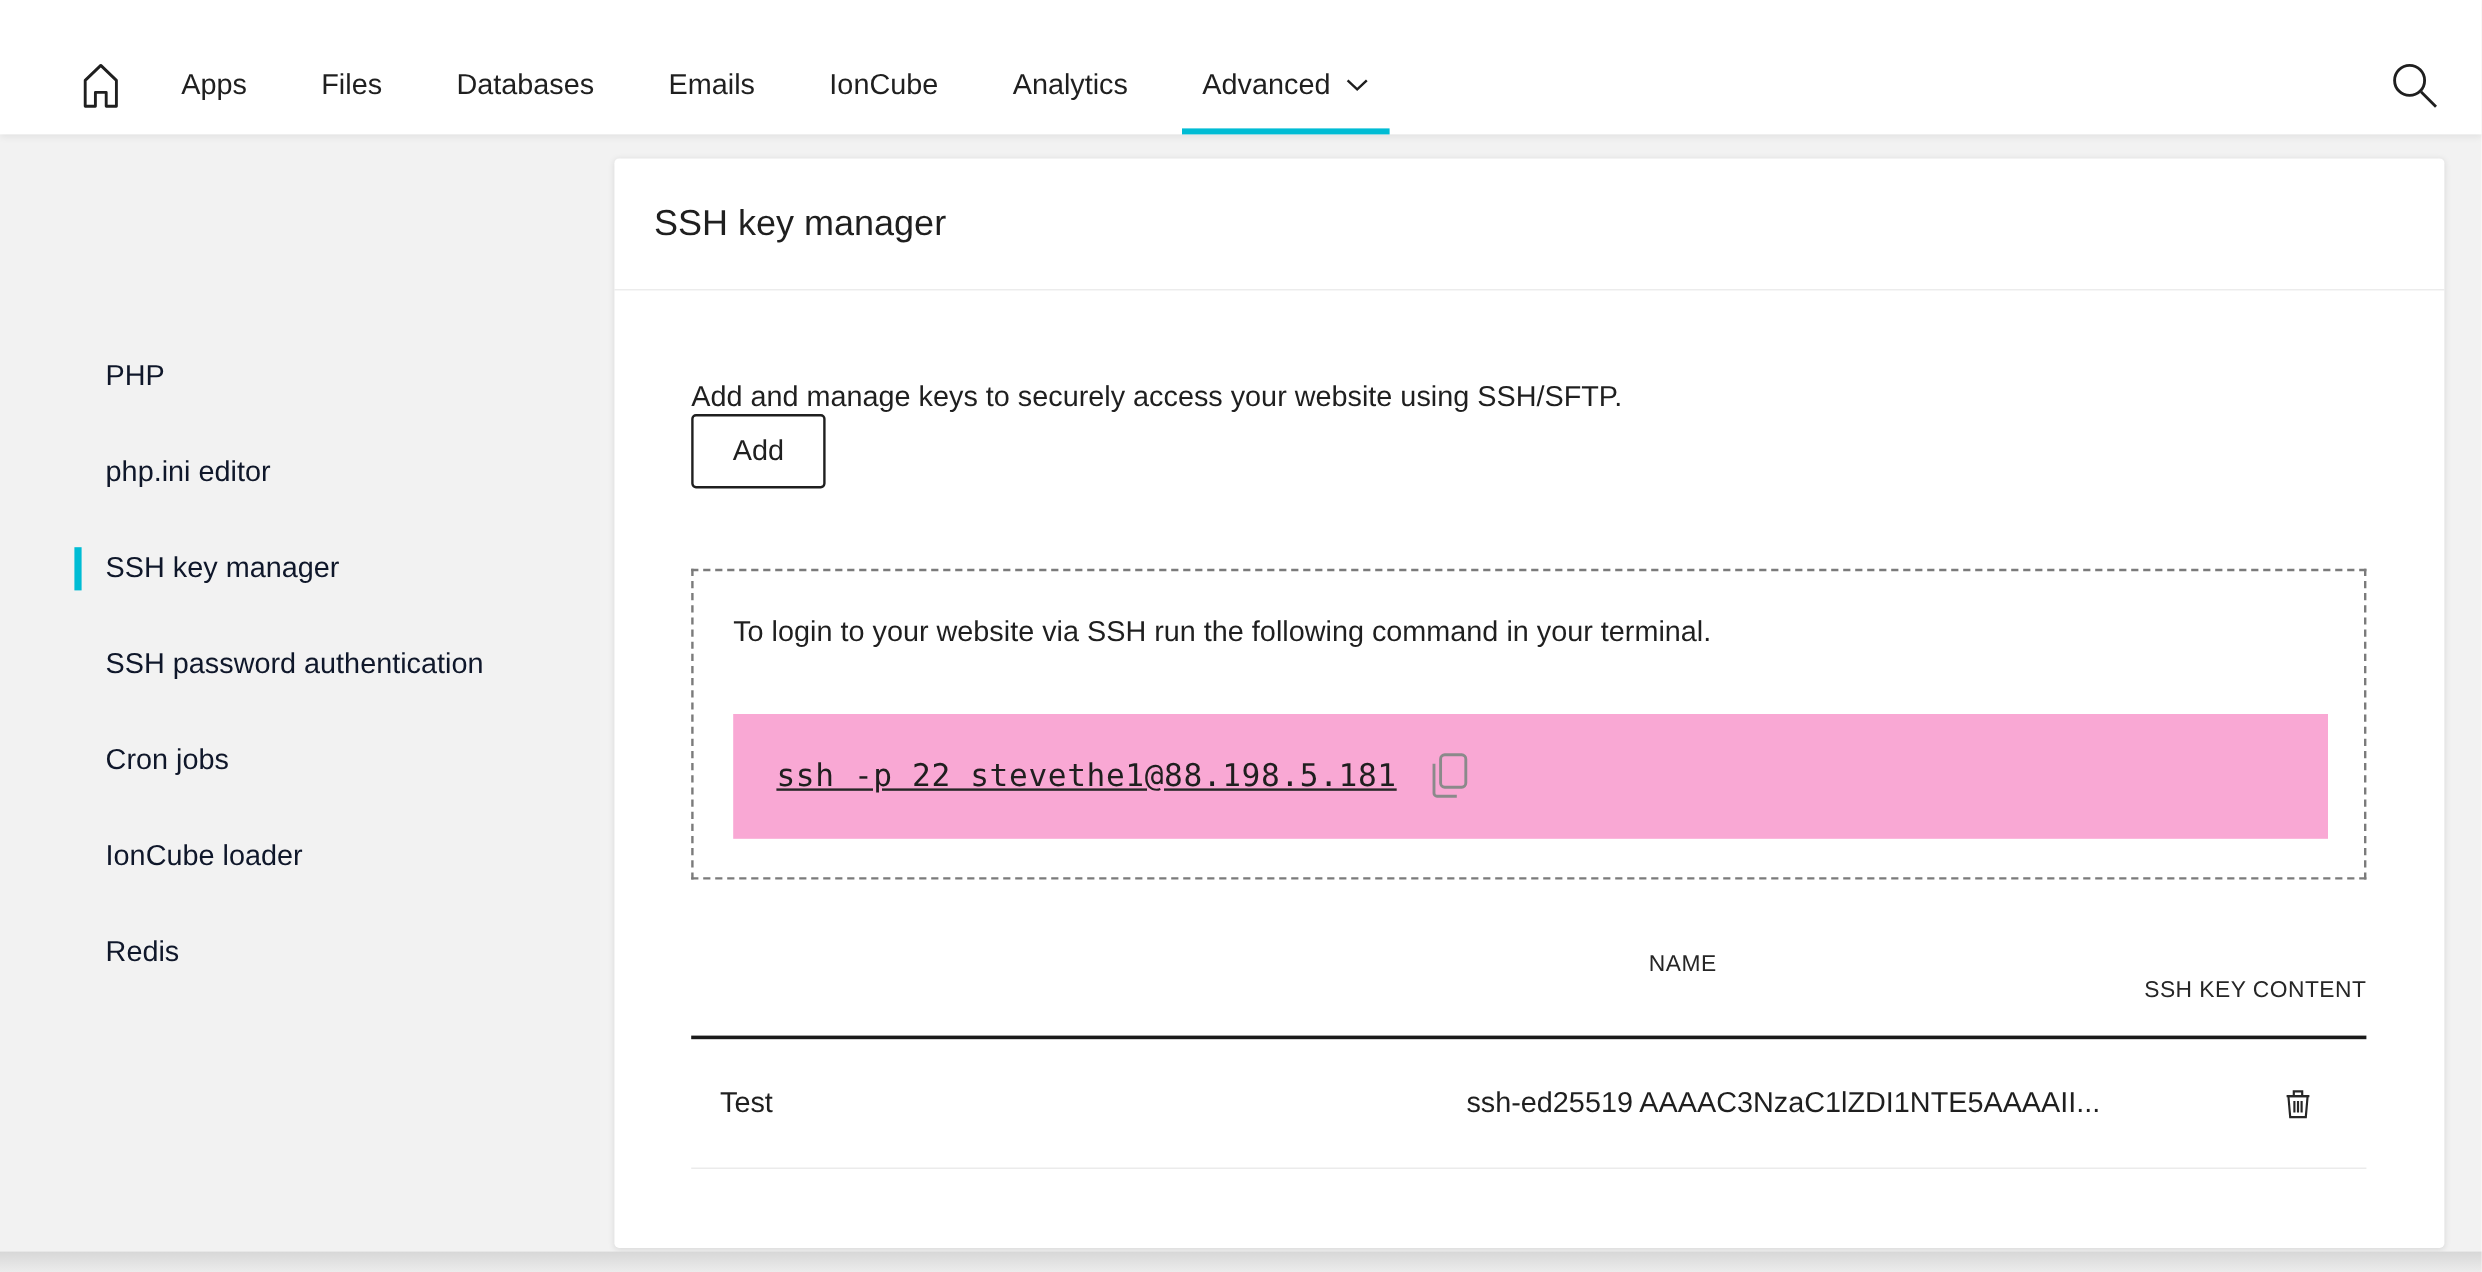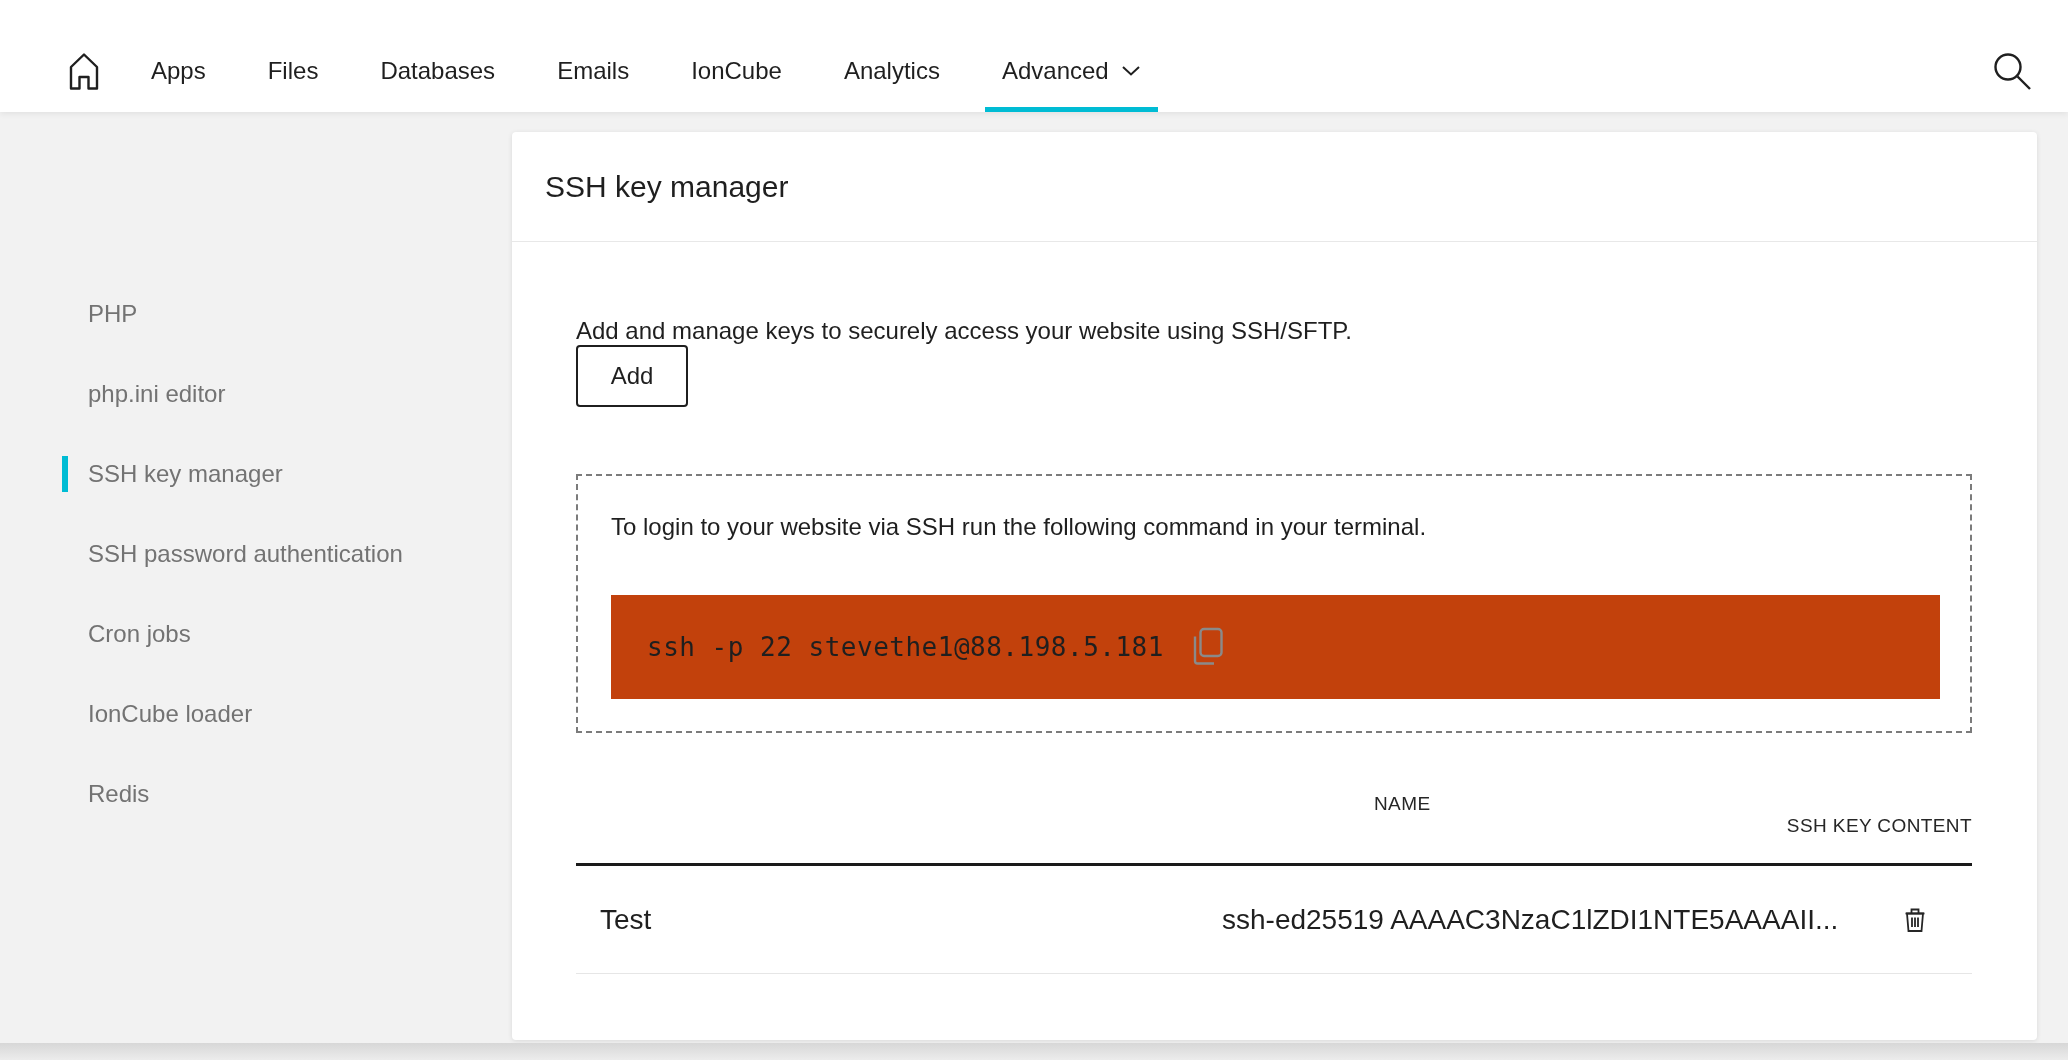--- a/index.html
+++ b/index.html
@@ -43,21 +43,21 @@
     background:none; border:none; cursor:pointer;
   }
   .icon { display:inline-flex; align-items:center; justify-content:center; }
 
   
   .sidebar { position:absolute; top:112px; left:0; width:512px; }
   .sidebar ul { list-style:none; margin-top:162px; }
   .sidebar li {
     position:relative; height:80px;
     display:flex; align-items:center;
-    padding-left:88px; font-size:24px; color:#737373;
+    padding-left:88px; font-size:24px; color:#0f172a;
     cursor:pointer;
   }
   .sidebar li.active::before {
     content:""; position:absolute; left:62px; top:50%;
     transform:translateY(-50%);
     width:6px; height:36px; background:var(--accent);
   }
 
   
   .panel {
@@ -86,44 +86,45 @@
   }
 
   .dashed-box {
     margin-top:67px;
     border:2px dashed #7b7b7b;
     padding:0 30px 32px 33px;
   }
   .instruction { margin-top:36px; font-size:24px; line-height:30px; color:#1f1f1f; }
   .code-block {
     margin-top:53px; height:104px;
-    background:#c2410c;
+    background:#f9a8d4;
     display:flex; align-items:center;
     padding:0 36px;
+    text-decoration:underline;
   }
   .code-block code {
     font-family:"DejaVu Sans Mono", monospace;
     font-size:26px; color:#1f1f1f; letter-spacing:0.5px;
   }
   .copy-btn {
     margin-left:26px; background:none; border:none; cursor:pointer;
     display:flex; align-items:center;
   }
 
   .table { margin-top:60px; }
   .thead {
     display:flex; align-items:flex-end;
     padding-bottom:26px; border-bottom:3px solid #1a1a1a;flex-direction:column;
   }
   .th {
     font-size:19px; letter-spacing:0.4px; color:#262626; font-weight:400;
   }
   .trow {
     display:flex; align-items:center; height:108px;
-    border-bottom:1px solid #e6e6e6; font-size:28px; color:#1f1f1f;
+    border-bottom:1px solid #e6e6e6; font-size:24px; color:#1f1f1f;
   }
   .col-name { width:622px; padding-left:24px; }
   .col-key  { flex:1; padding-left:24px; }
   .trash-btn {
     background:none; border:none; cursor:pointer;
     margin-right:46px; display:flex; align-items:center;
   }
 
   .bottom-strip {
     position:absolute; left:0; bottom:0; width:2068px; height:17px;

